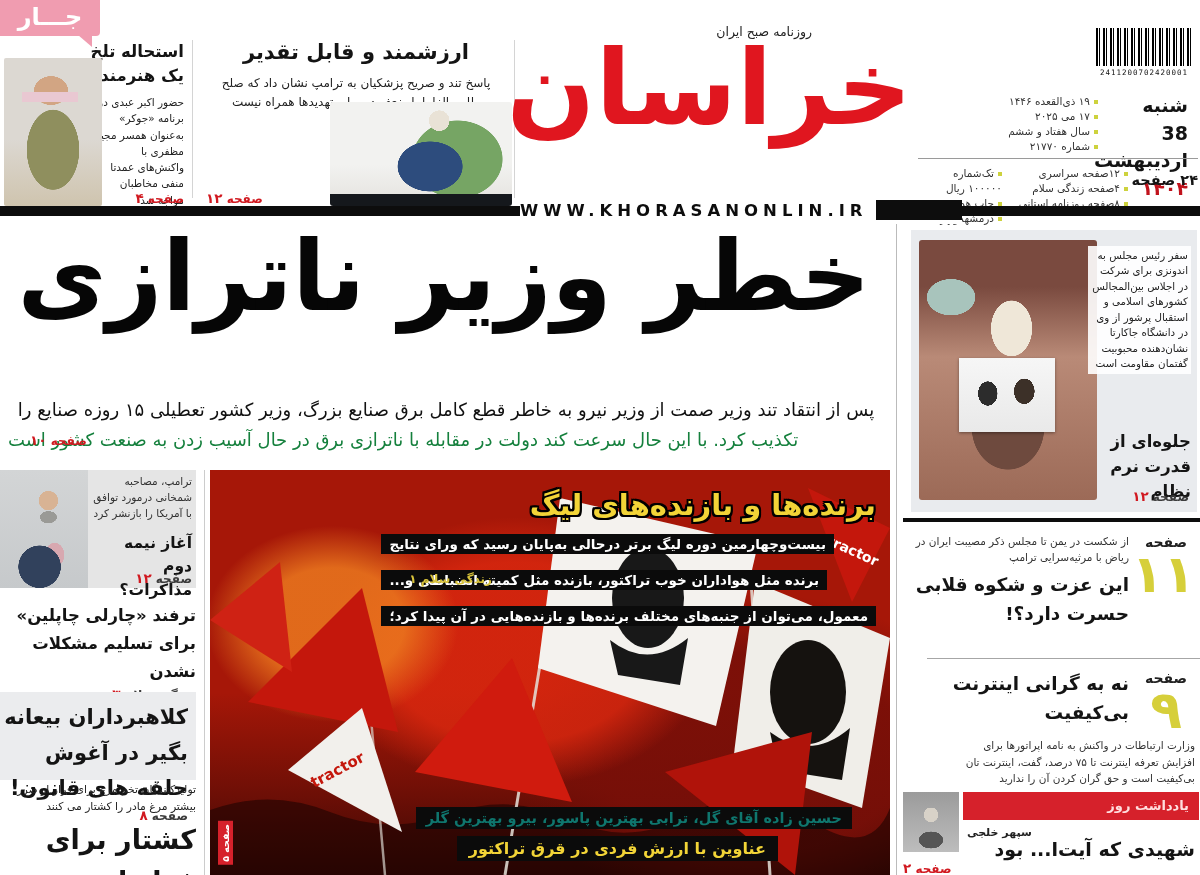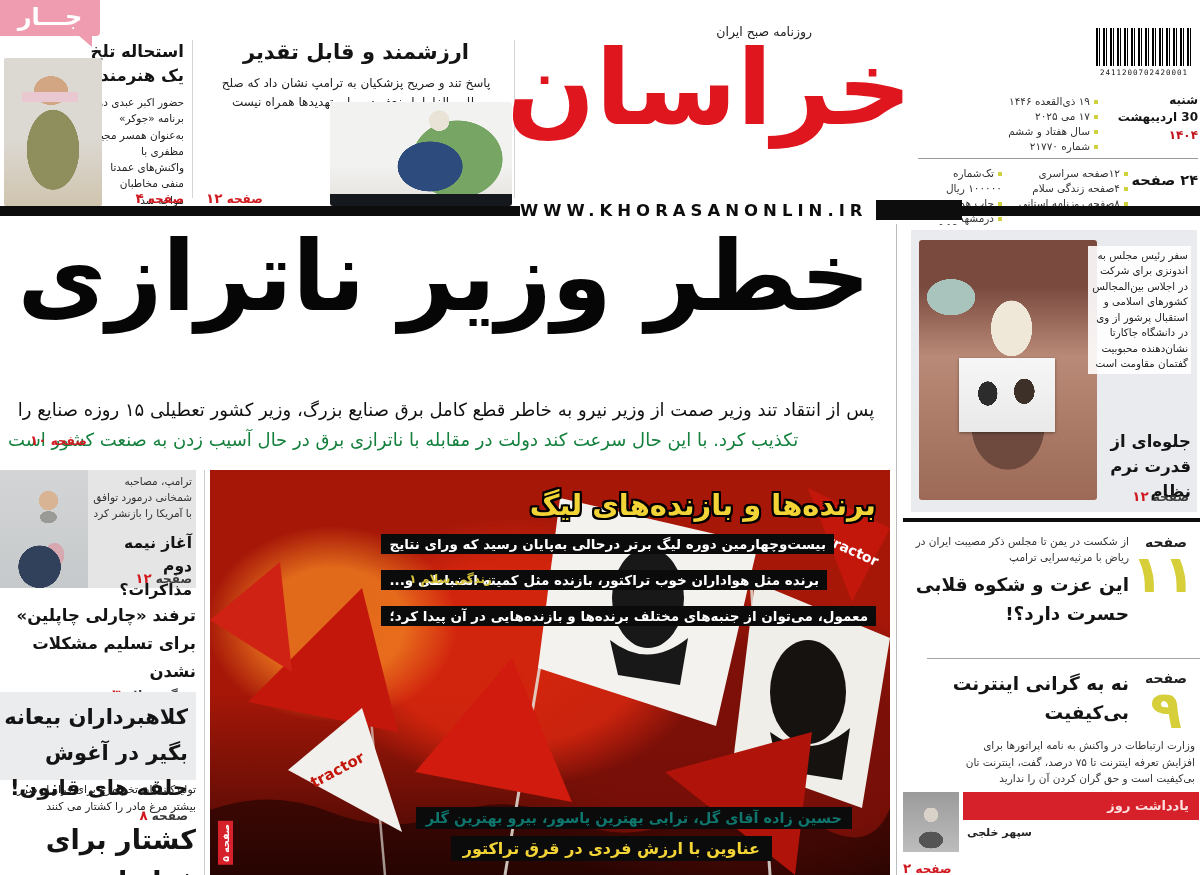--- a/index.html
+++ b/index.html
@@ -44,22 +44,22 @@
            font-size:104px;font-weight:bold;line-height:1.05;letter-spacing:-4px;}
   .siteStrip{left:520px;top:196px;width:442px;height:28px;background:#fff;display:flex;
              align-items:center;z-index:5;}
   .siteTxt{font-size:16.5px;font-weight:bold;letter-spacing:5px;color:#0d0d0d;white-space:nowrap;}
   .siteBlock{flex:1;height:20px;background:#0d0d0d;margin-left:8px;}
   .infoArea{left:915px;top:0;width:285px;height:204px;font-size:10.5px;}
   .barcode{position:absolute;right:8px;top:28px;width:96px;height:38px;
      background:repeating-linear-gradient(90deg,#000 0 2px,#fff 2px 3px,#000 3px 4px,#fff 4px 7px);}
   .bcNum{position:absolute;right:8px;top:68px;width:96px;text-align:center;
          font-family:"DejaVu Sans Mono",monospace;font-size:7.5px;letter-spacing:1px;color:#111;}
-  .dateR{position:absolute;right:2px;top:92px;width:92px;text-align:right;font-weight:bold;
-         font-size:12px;line-height:1.45;}
+  .dateR{position:absolute;right:12px;top:92px;width:92px;text-align:right;font-weight:bold;
+         font-size:19px;line-height:1.45;}
   .dateR .yr{color:#c1121c;}
   .listBlk{line-height:15px;text-align:right;color:#333;}
   .bullet{display:inline-block;width:4px;height:4px;background:#cdd23d;margin-left:4px;vertical-align:middle;}
   .calList{position:absolute;right:102px;top:94px;width:140px;}
   .hrInfo{position:absolute;right:2px;top:158px;width:280px;border-top:1px solid #9a9a9a;}
   .pagesTotal{position:absolute;right:2px;top:172px;font-size:14.5px;font-weight:bold;}
   .edList{position:absolute;right:72px;top:166px;width:120px;}
   .prList{position:absolute;right:198px;top:166px;width:86px;}
   .blackBar{left:0;top:206px;width:1200px;height:10px;background:#0d0d0d;}
   
@@ -142,21 +142,21 @@
   .lg-hl{position:absolute;right:14px;top:18px;font-size:29px;font-weight:bold;color:#f2d437;
          text-shadow:-2px 0 #000,2px 0 #000,0 -2px #000,0 2px #000,-2px -2px #000,2px 2px #000,
                      -2px 2px #000,2px -2px #000;direction:rtl;}
   .lg-deck{position:absolute;right:14px;top:64px;display:flex;flex-direction:column;
            align-items:flex-end;gap:16px;direction:rtl;}
   .lg-deck span{background:#0b0b0b;color:#fff;font-size:13.5px;font-weight:bold;
                 padding:2px 8px;white-space:nowrap;}
   .lg-tag{position:absolute;right:398px;top:102px;color:#d8c23a;font-size:12px;font-weight:bold;}
   .cap1{position:absolute;right:38px;bottom:46px;background:#0b0b0b;color:#0f766e;font-size:14.5px;
         font-weight:bold;padding:3px 10px;direction:rtl;white-space:nowrap;}
-  .cap2{position:absolute;right:118px;bottom:14px;background:#0b0b0b;color:#f2d437;font-size:16px;
+  .cap2{position:absolute;right:112px;bottom:14px;background:#0b0b0b;color:#f2d437;font-size:16px;
         font-weight:bold;padding:3px 12px;direction:rtl;white-space:nowrap;}
   .cap-pg{position:absolute;left:8px;bottom:10px;background:#d6212b;color:#fff;font-size:9.5px;
         padding:3px 2px;writing-mode:vertical-rl;transform:rotate(180deg);font-weight:bold;}
 </style>
 </head>
 <body>
 
 <div class="page">
 
   <div class="abs promo">جـــار</div>
@@ -188,21 +188,21 @@
   <div class="abs logoArea">
     <div class="tagline rtl">روزنامه صبح ایران</div>
     <div class="logoTxt rtl">خراسان</div>
   </div>
 
   <div class="abs infoArea rtl">
     <div class="barcode" style="direction:ltr;"></div>
     <div class="bcNum" style="direction:ltr;">2411200702420001</div>
     <div class="dateR">
       <div>شنبه</div>
-      <div>30 اردیبهشت</div>
+      <div>38 اردیبهشت</div>
       <div class="yr">۱۴۰۴</div>
     </div>
     <div class="calList listBlk">
       <div><span class="bullet"></span><span>۱۹ ذی‌القعده ۱۴۴۶</span></div>
       <div><span class="bullet"></span><span>۱۷ می ۲۰۲۵</span></div>
       <div><span class="bullet"></span><span>سال هفتاد و ششم</span></div>
       <div><span class="bullet"></span><span>شماره ۲۱۷۷۰</span></div>
     </div>
     <div class="hrInfo"></div>
     <div class="pagesTotal">۲۴ صفحه</div>
@@ -269,20 +269,21 @@
         </div>
         <div class="hl">نه به گرانی اینترنت بی‌کیفیت</div>
       </div>
       <div class="bd">وزارت ارتباطات در واکنش به نامه اپراتورها برای افزایش تعرفه اینترنت تا ۷۵ درصد، گفت، اینترنت تان بی‌کیفیت است و حق گران کردن آن را ندارید</div>
     </div>
 
     <div class="r4">
       <div class="ph"></div>
       <div class="banner rtl">یادداشت روز</div>
       <div class="author">سپهر خلجی</div>
+      <div class="hl rtl">شهیدی که آیت‌ا... بود</div>
       <div class="pg red" style="direction:rtl;">
         <span>صفحه</span>
         <span class="n">۲</span>
       </div>
     </div>
   </div>
 
   <div class="abs lcol">
 
     <div class="l1">

